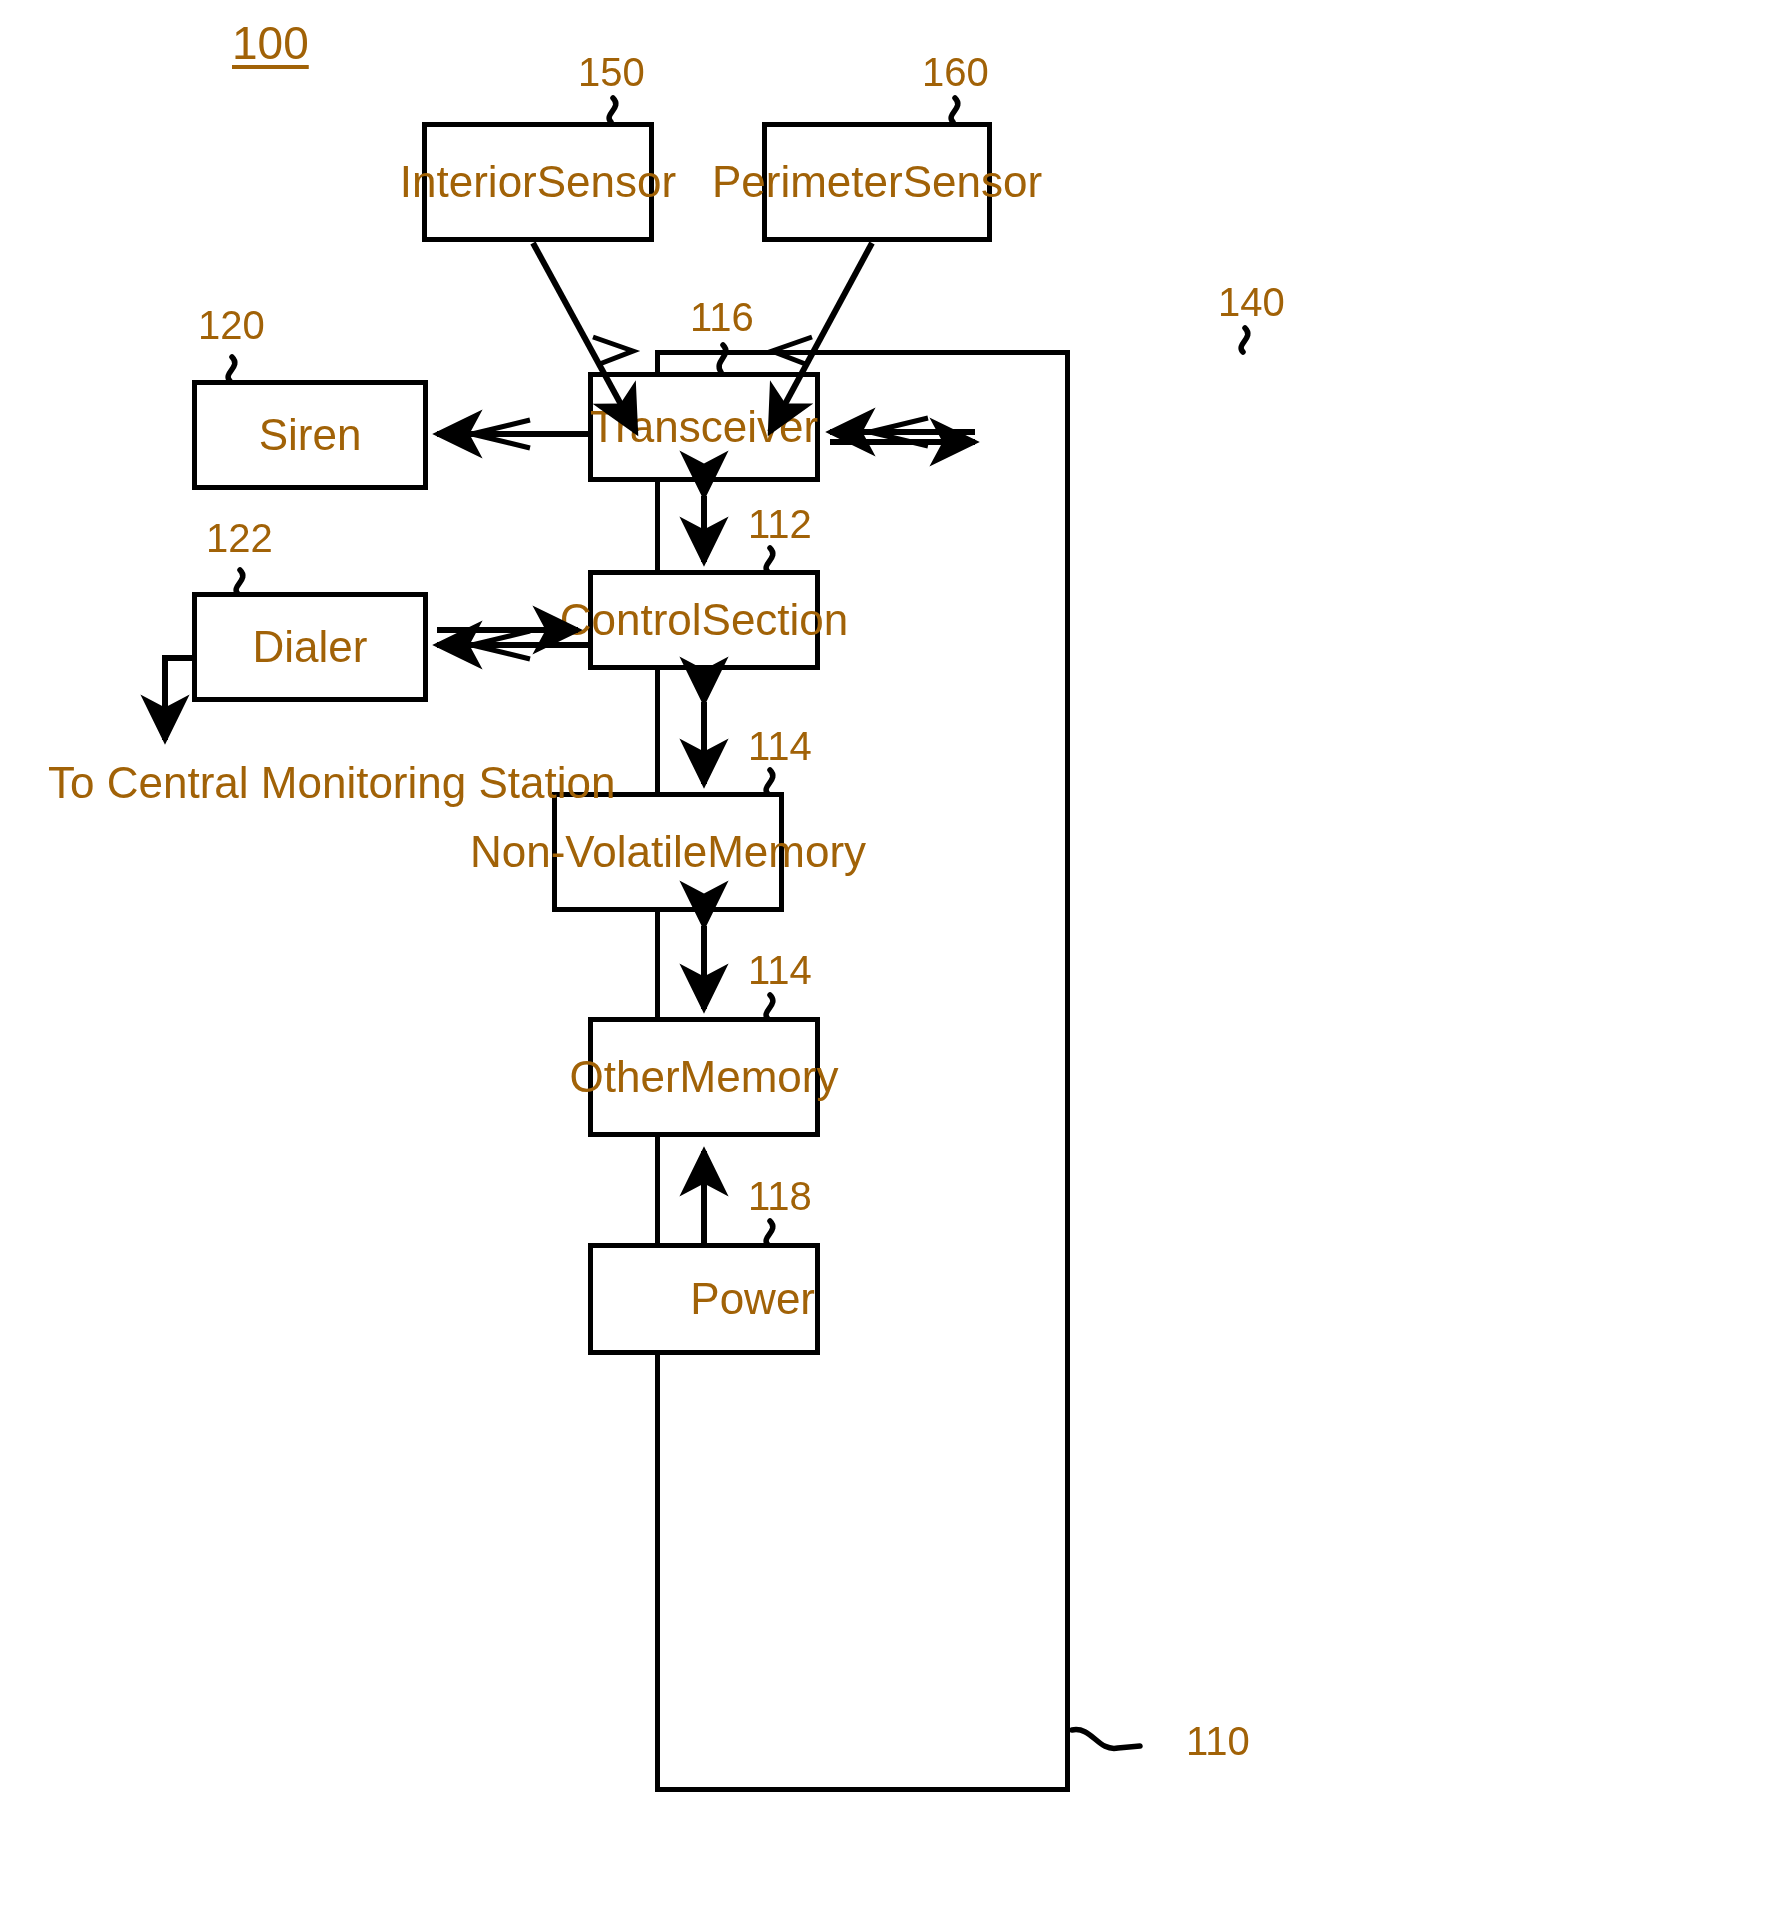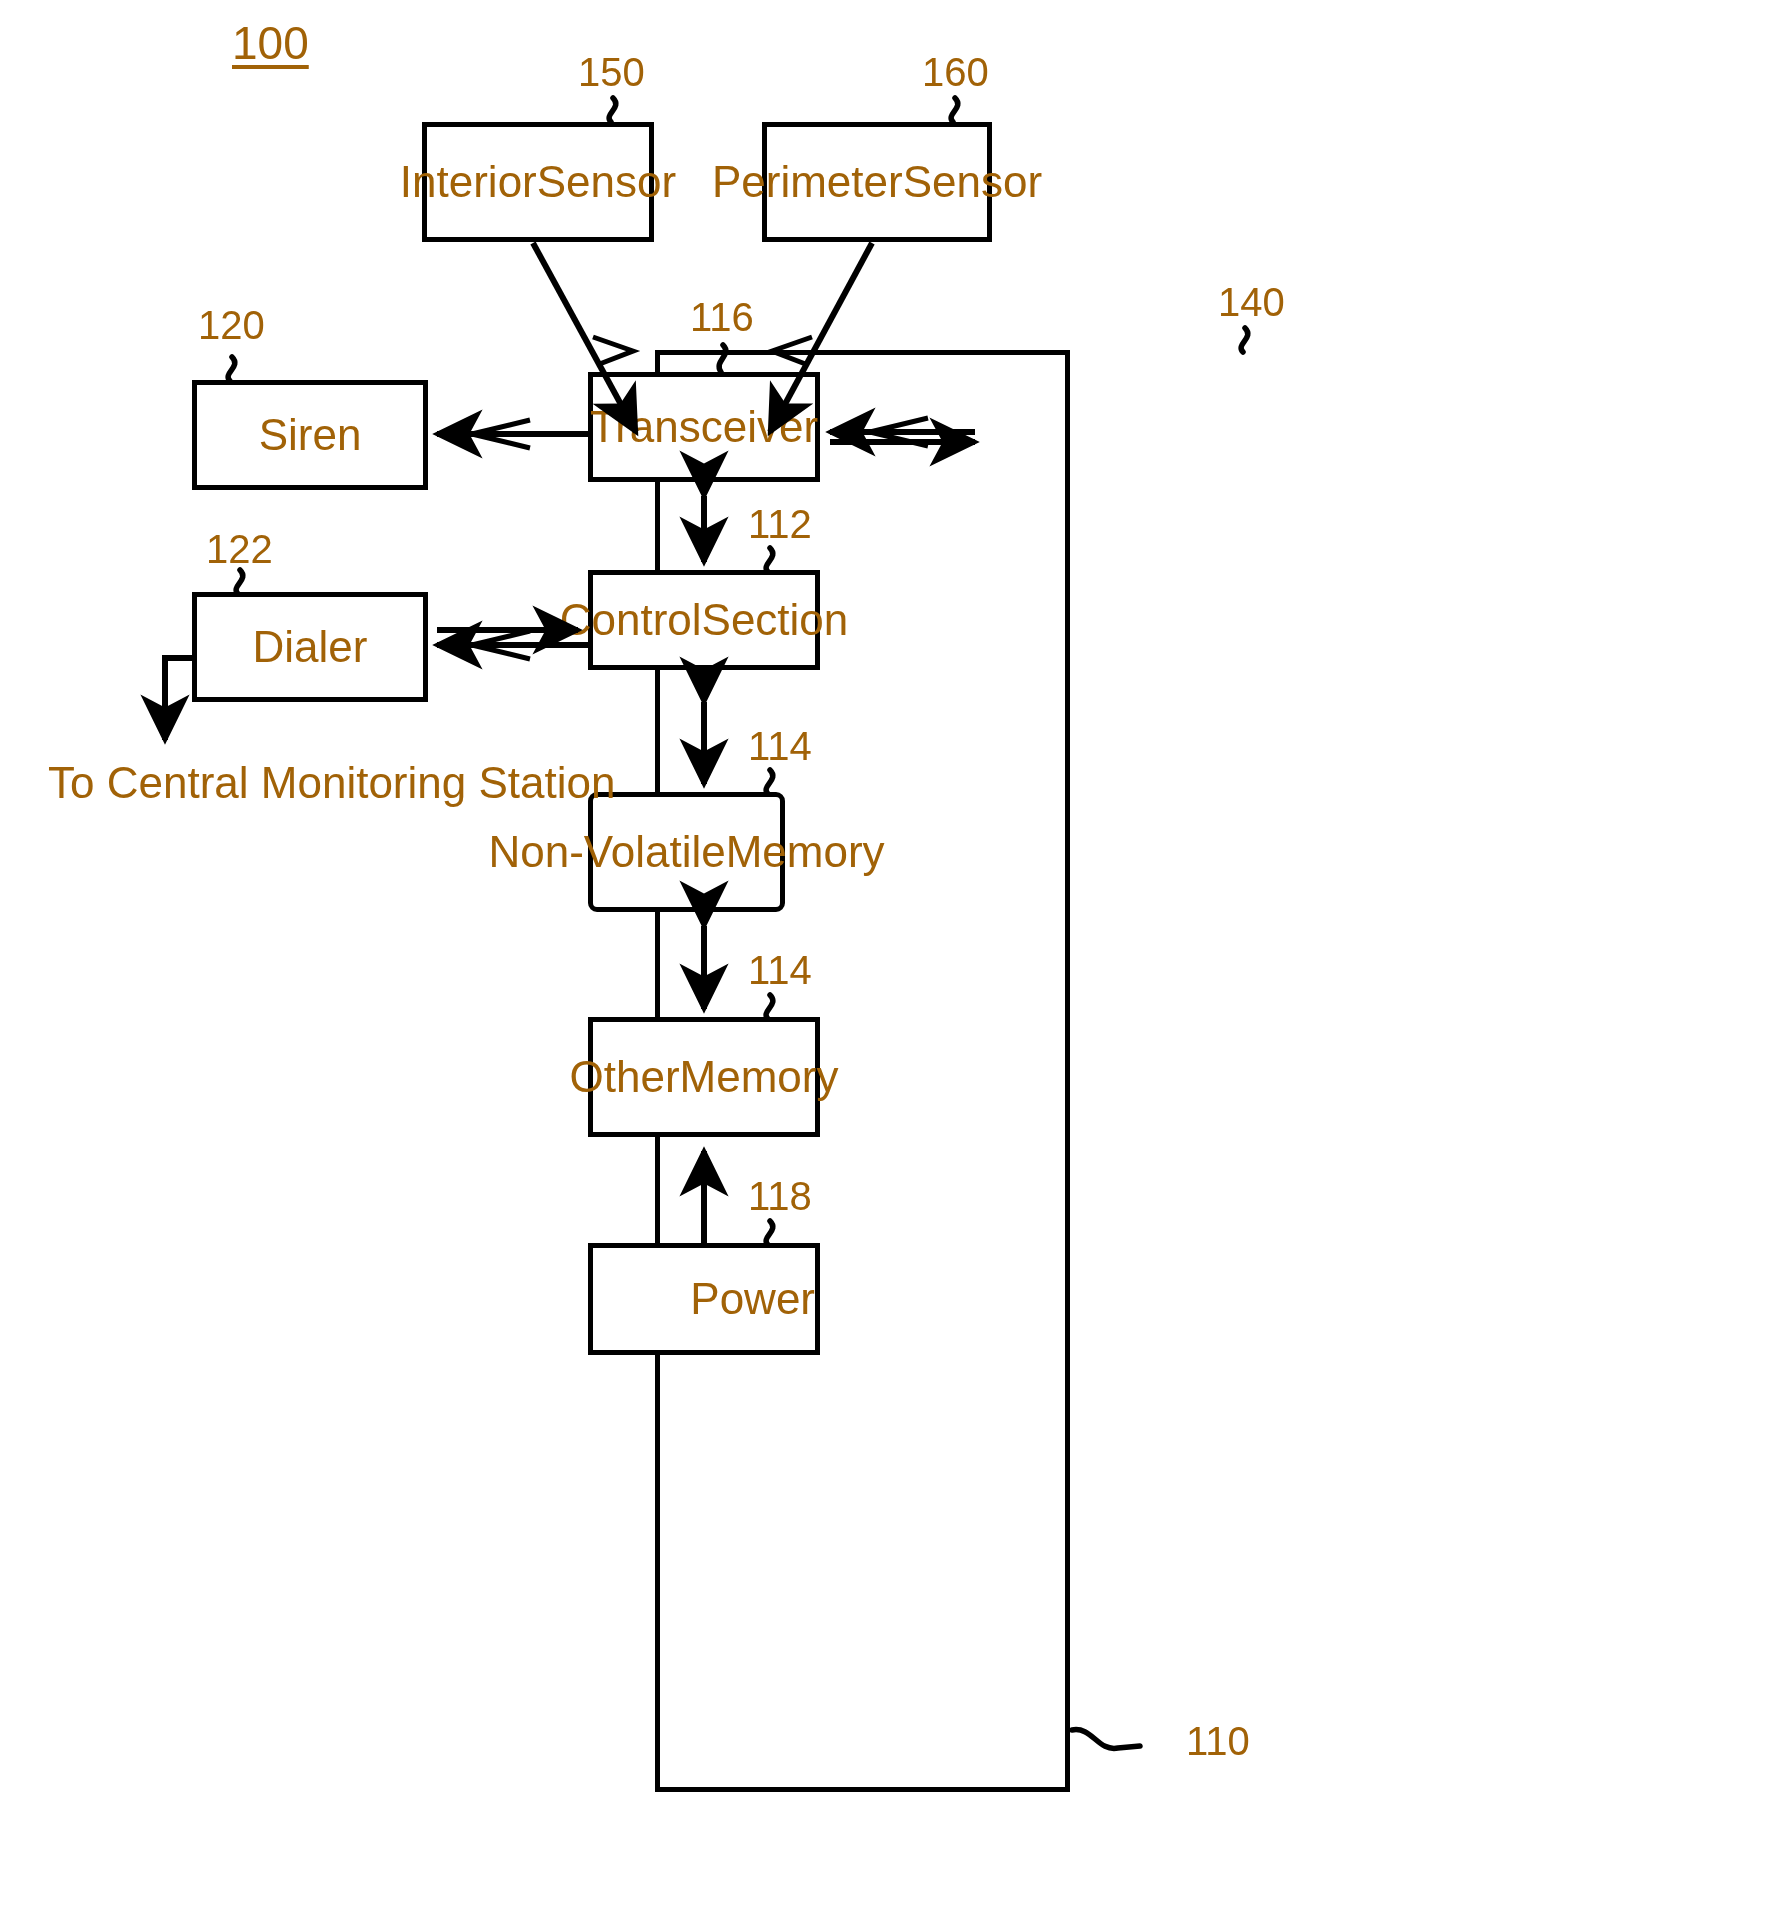--- a/index.html
+++ b/index.html
@@ -110,36 +110,36 @@
   <div class="reflabel" style="left:922px; top:52px;">160</div>
 
   <div class="box" style="left:192px; top:380px; width:236px; height:110px;">
     <span class="ln">Siren</span>
   </div>
   <div class="reflabel" style="left:198px; top:305px;">120</div>
 
   <div class="box" style="left:192px; top:592px; width:236px; height:110px;">
     <span class="ln">Dialer</span>
   </div>
-  <div class="reflabel" style="left:206px; top:518px;margin-top:11px;">122</div>
+  <div class="reflabel" style="left:206px; top:518px;">122</div>
 
   <div class="reflabel" style="left:1218px; top:282px;">140</div>
 
   <div class="box" style="left:588px; top:372px; width:232px; height:110px;">
     <span class="ln">Transceiver</span>
   </div>
   <div class="reflabel" style="left:690px; top:297px;">116</div>
 
   <div class="box" style="left:588px; top:570px; width:232px; height:100px;">
     <span class="ln">Control</span>
     <span class="ln">Section</span>
   </div>
   <div class="reflabel" style="left:748px; top:504px;">112</div>
 
-  <div class="box" style="left:588px; top:792px; width:197px; height:120px;border-radius:9px;">
+  <div class="box" style="left:552px; top:792px; width:232px; height:120px;">
     <span class="ln">Non-Volatile</span>
     <span class="ln">Memory</span>
   </div>
   <div class="reflabel" style="left:748px; top:726px;">114</div>
 
   <div class="box" style="left:588px; top:1017px; width:232px; height:120px;">
     <span class="ln">Other</span>
     <span class="ln">Memory</span>
   </div>
   <div class="reflabel" style="left:748px; top:950px;">114</div>

